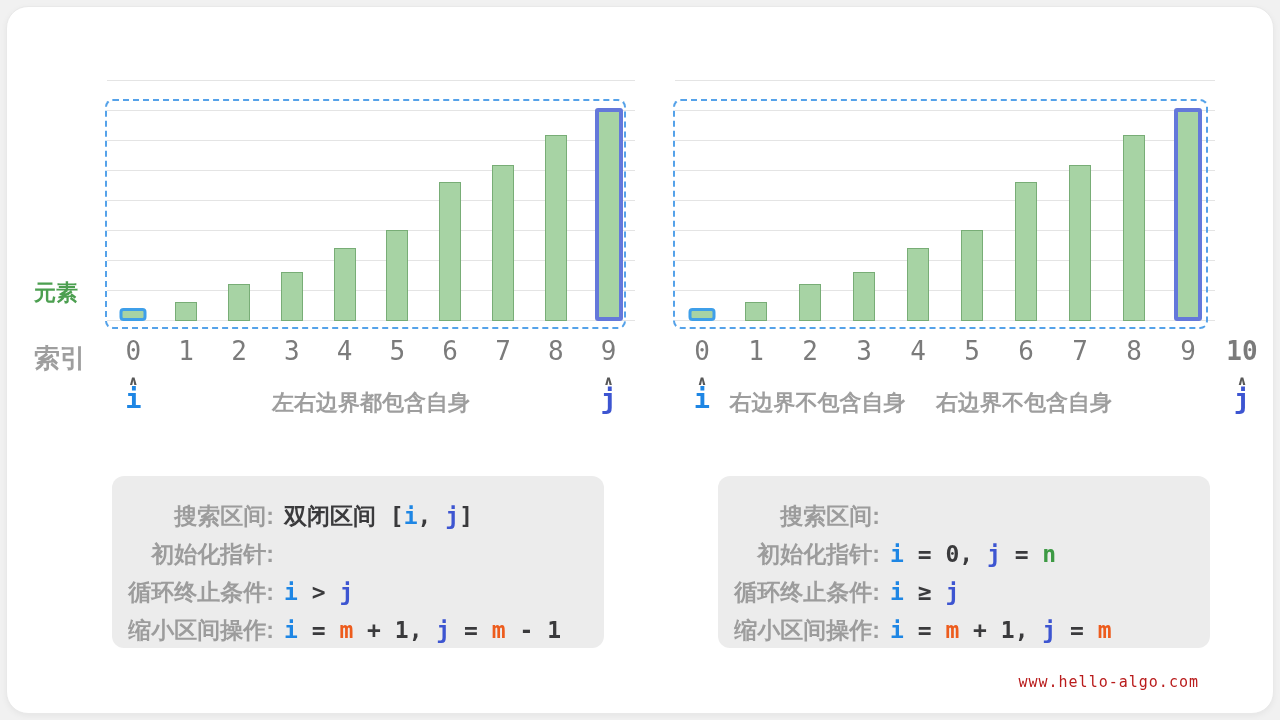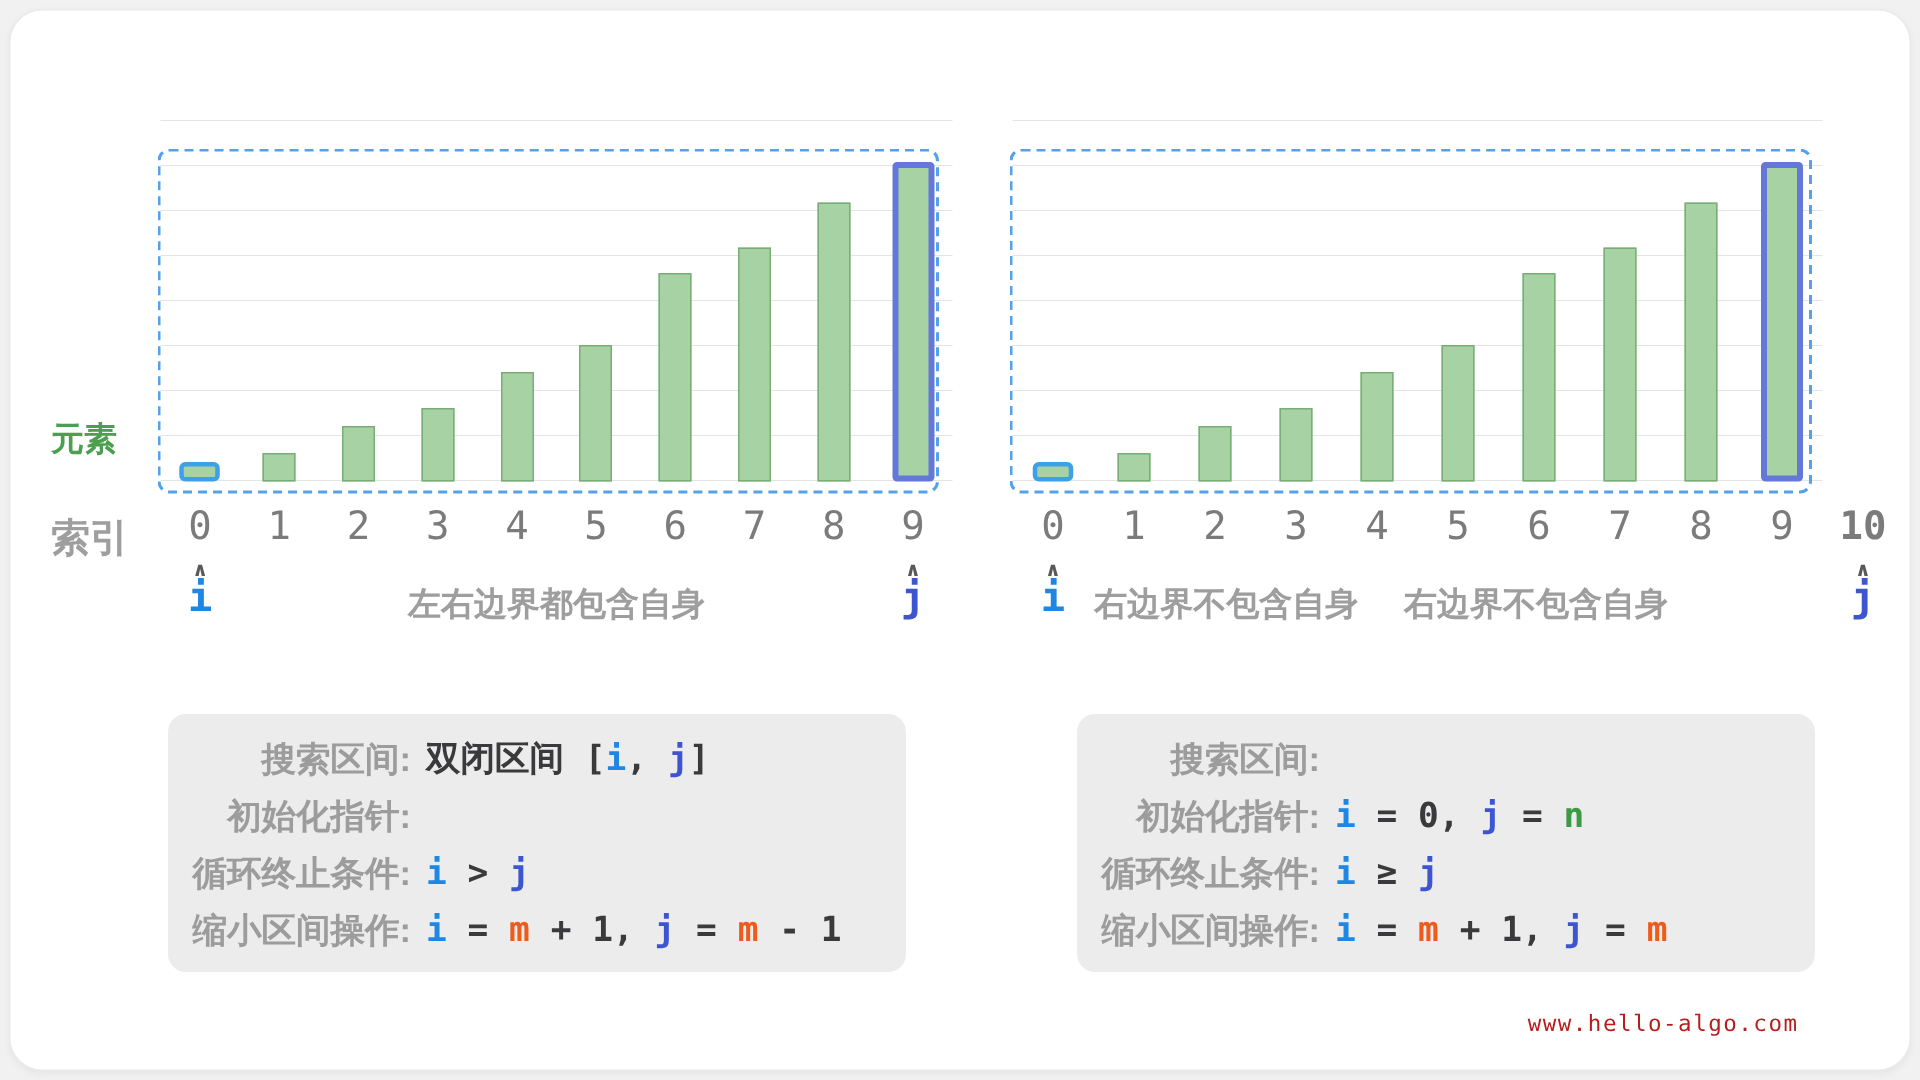--- a/index.html
+++ b/index.html
@@ -48,21 +48,21 @@
   .ptr.j { color:#3d55d1; }
   .cap {
     position:absolute; top:308px; transform:translateX(-50%);
     font-size:22px; font-weight:bold; color:#9e9e9e; white-space:nowrap;
   }
   .ylbl { position:absolute; left:27px; top:271px; font-size:22px; font-weight:bold; color:#4c9f50; }
   .xlbl { position:absolute; left:27px; top:334px; font-size:26px; font-weight:bold; color:#9e9e9e; }
   .box {
     position:absolute; top:469px; width:492px; height:172px;
     background:#ececec; border-radius:12px;
-    padding-top:11px; box-sizing:border-box;
+    padding-top:21px; box-sizing:border-box;
   }
   #panel0 { left:105px; }
   #panel1 { left:711px; }
   .row { display:flex; line-height:38px; font-size:23px; }
   .row .lbl { width:162px; text-align:right; color:#9c9c9c; font-weight:bold; flex:none; }
   .row .code {
     margin-left:10px; font-family:"DejaVu Sans Mono", monospace;
     color:#3a3a3c; font-weight:bold; white-space:pre;
   }
   .seg-i { color:#1e86e4; } .seg-j { color:#3d55d1; }

